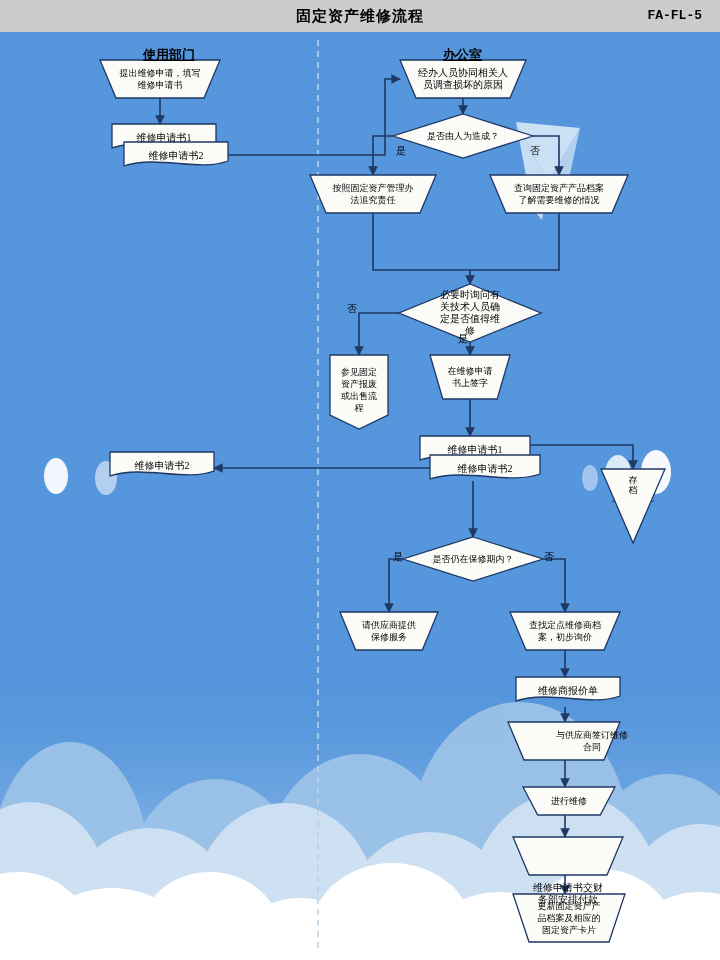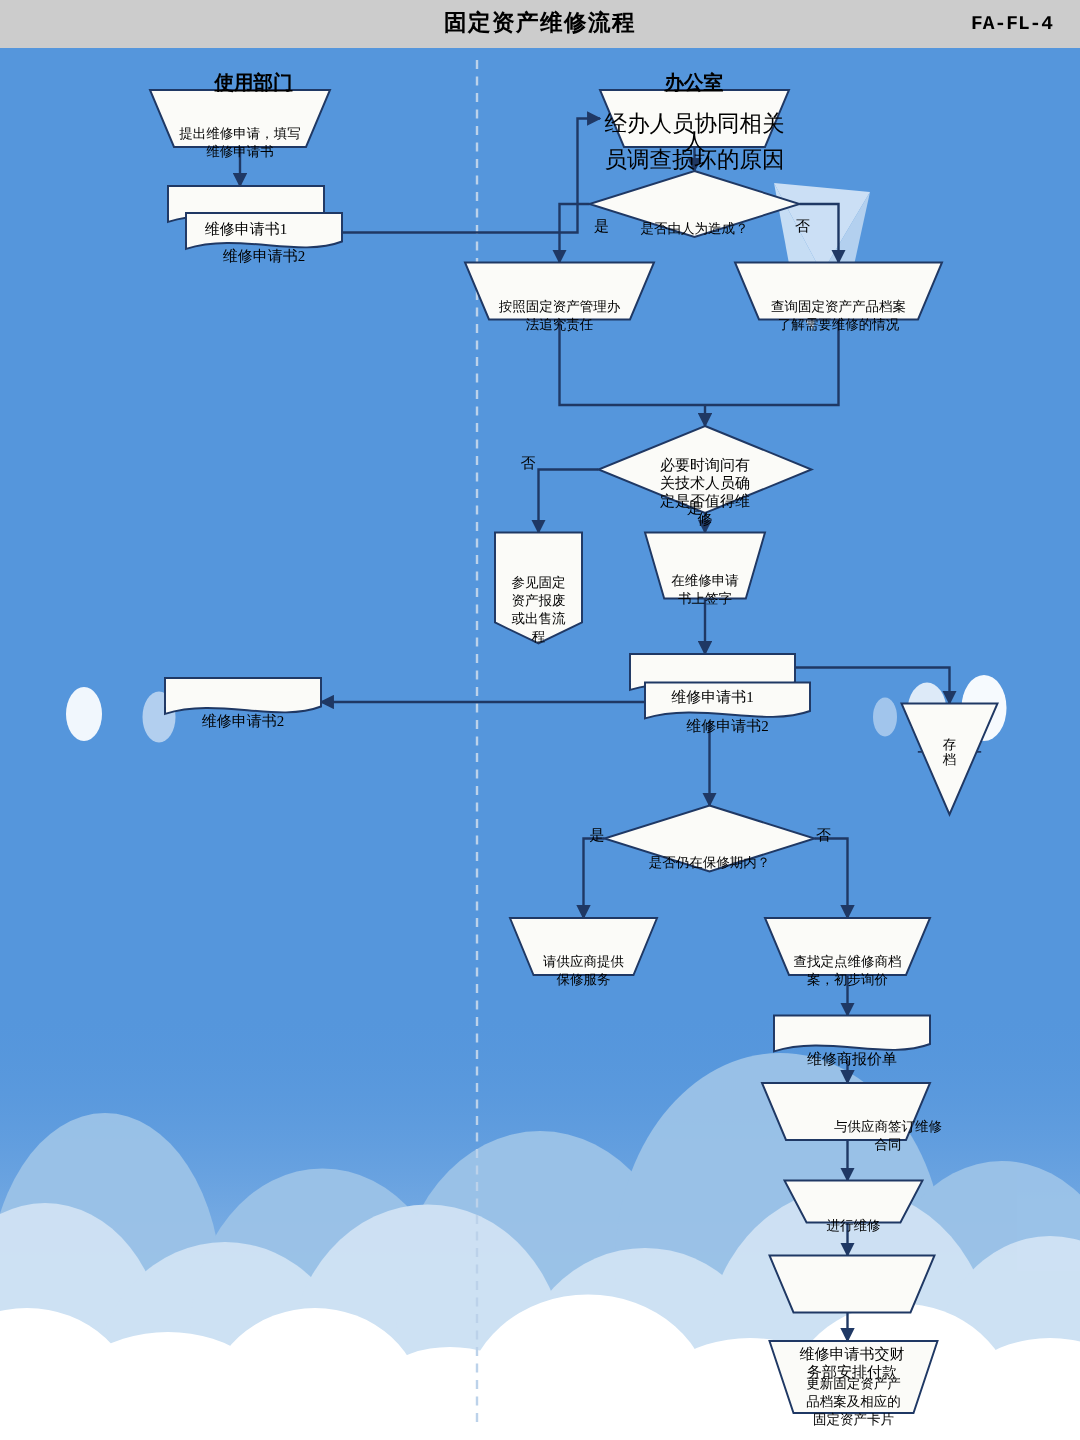--- a/index.html
+++ b/index.html
@@ -43,35 +43,35 @@
     position:absolute;color:#000;font-size:13px;font-weight:bold;
     text-decoration:underline;white-space:nowrap;
     font-family:"Liberation Serif","DejaVu Serif",serif;
   }
 
   
   .nlabel{
     position:absolute;color:#000;text-align:center;
     font-family:"Liberation Serif","DejaVu Serif",serif;
     white-space:pre-line;pointer-events:none;
-    display:flex;align-items:center;justify-content:center;margin-top:16px;
+    display:flex;align-items:center;justify-content:center;
   }
   .elabel{
     position:absolute;color:#000;font-size:10px;
     font-family:"Liberation Serif","DejaVu Serif",serif;
   }
 </style>
 </head>
 <body>
 
 <div id="page">
 
   <div id="header">
     <div class="title">固定资产维修流程</div>
-    <div class="code">FA-FL-4</div>
+    <div class="code">FA-FL-5</div>
   </div>
 
   <div id="canvas">
 
     <svg id="sky" viewBox="0 0 720 928">
       <defs>
         <linearGradient id="gHaze" x1="0" y1="0" x2="0" y2="1">
           <stop offset="0%" stop-color="#5596dc" stop-opacity="0"></stop>
           <stop offset="100%" stop-color="#eaf3fc" stop-opacity="1"></stop>
         </linearGradient>
@@ -222,21 +222,21 @@
     </svg>
 
     <div class="col-cap" style="left:143px;top:14px;">使用部门</div>
     <div class="col-cap" style="left:443px;top:14px;">办公室</div>
 
     <div id="text-layer">
         <div class="nlabel" style="left: 100px; top: 28px; width: 120px; height: 38px; font-size: 9px; line-height: 12px;">提出维修申请，填写
 维修申请书</div>
         <div class="nlabel" style="left: 112px; top: 92px; width: 104px; height: 26px; font-size: 10px; line-height: 13px;">维修申请书1</div>
         <div class="nlabel" style="left: 124px; top: 110px; width: 104px; height: 26px; font-size: 10px; line-height: 13px;">维修申请书2</div>
-        <div class="nlabel" style="left: 400px; top: 28px; width: 126px; height: 38px; font-size: 15px; line-height: 12px;">经办人员协同相关人
+        <div class="nlabel" style="left: 400px; top: 28px; width: 126px; height: 38px; font-size: 10px; line-height: 12px;">经办人员协同相关人
 员调查损坏的原因</div>
         <div class="nlabel" style="left: 393px; top: 82px; width: 140px; height: 44px; font-size: 9px; line-height: 12px; text-align: right;">是否由人为造成？</div>
         <div class="nlabel" style="left: 310px; top: 143px; width: 126px; height: 38px; font-size: 9px; line-height: 12px;">按照固定资产管理办
 法追究责任</div>
         <div class="nlabel" style="left: 490px; top: 143px; width: 138px; height: 38px; font-size: 9px; line-height: 12px;">查询固定资产产品档案
 了解需要维修的情况</div>
         <div class="nlabel" style="left: 399px; top: 252px; width: 142px; height: 58px; font-size: 10px; line-height: 12px;">必要时询问有
 关技术人员确
 定是否值得维
 修</div>

